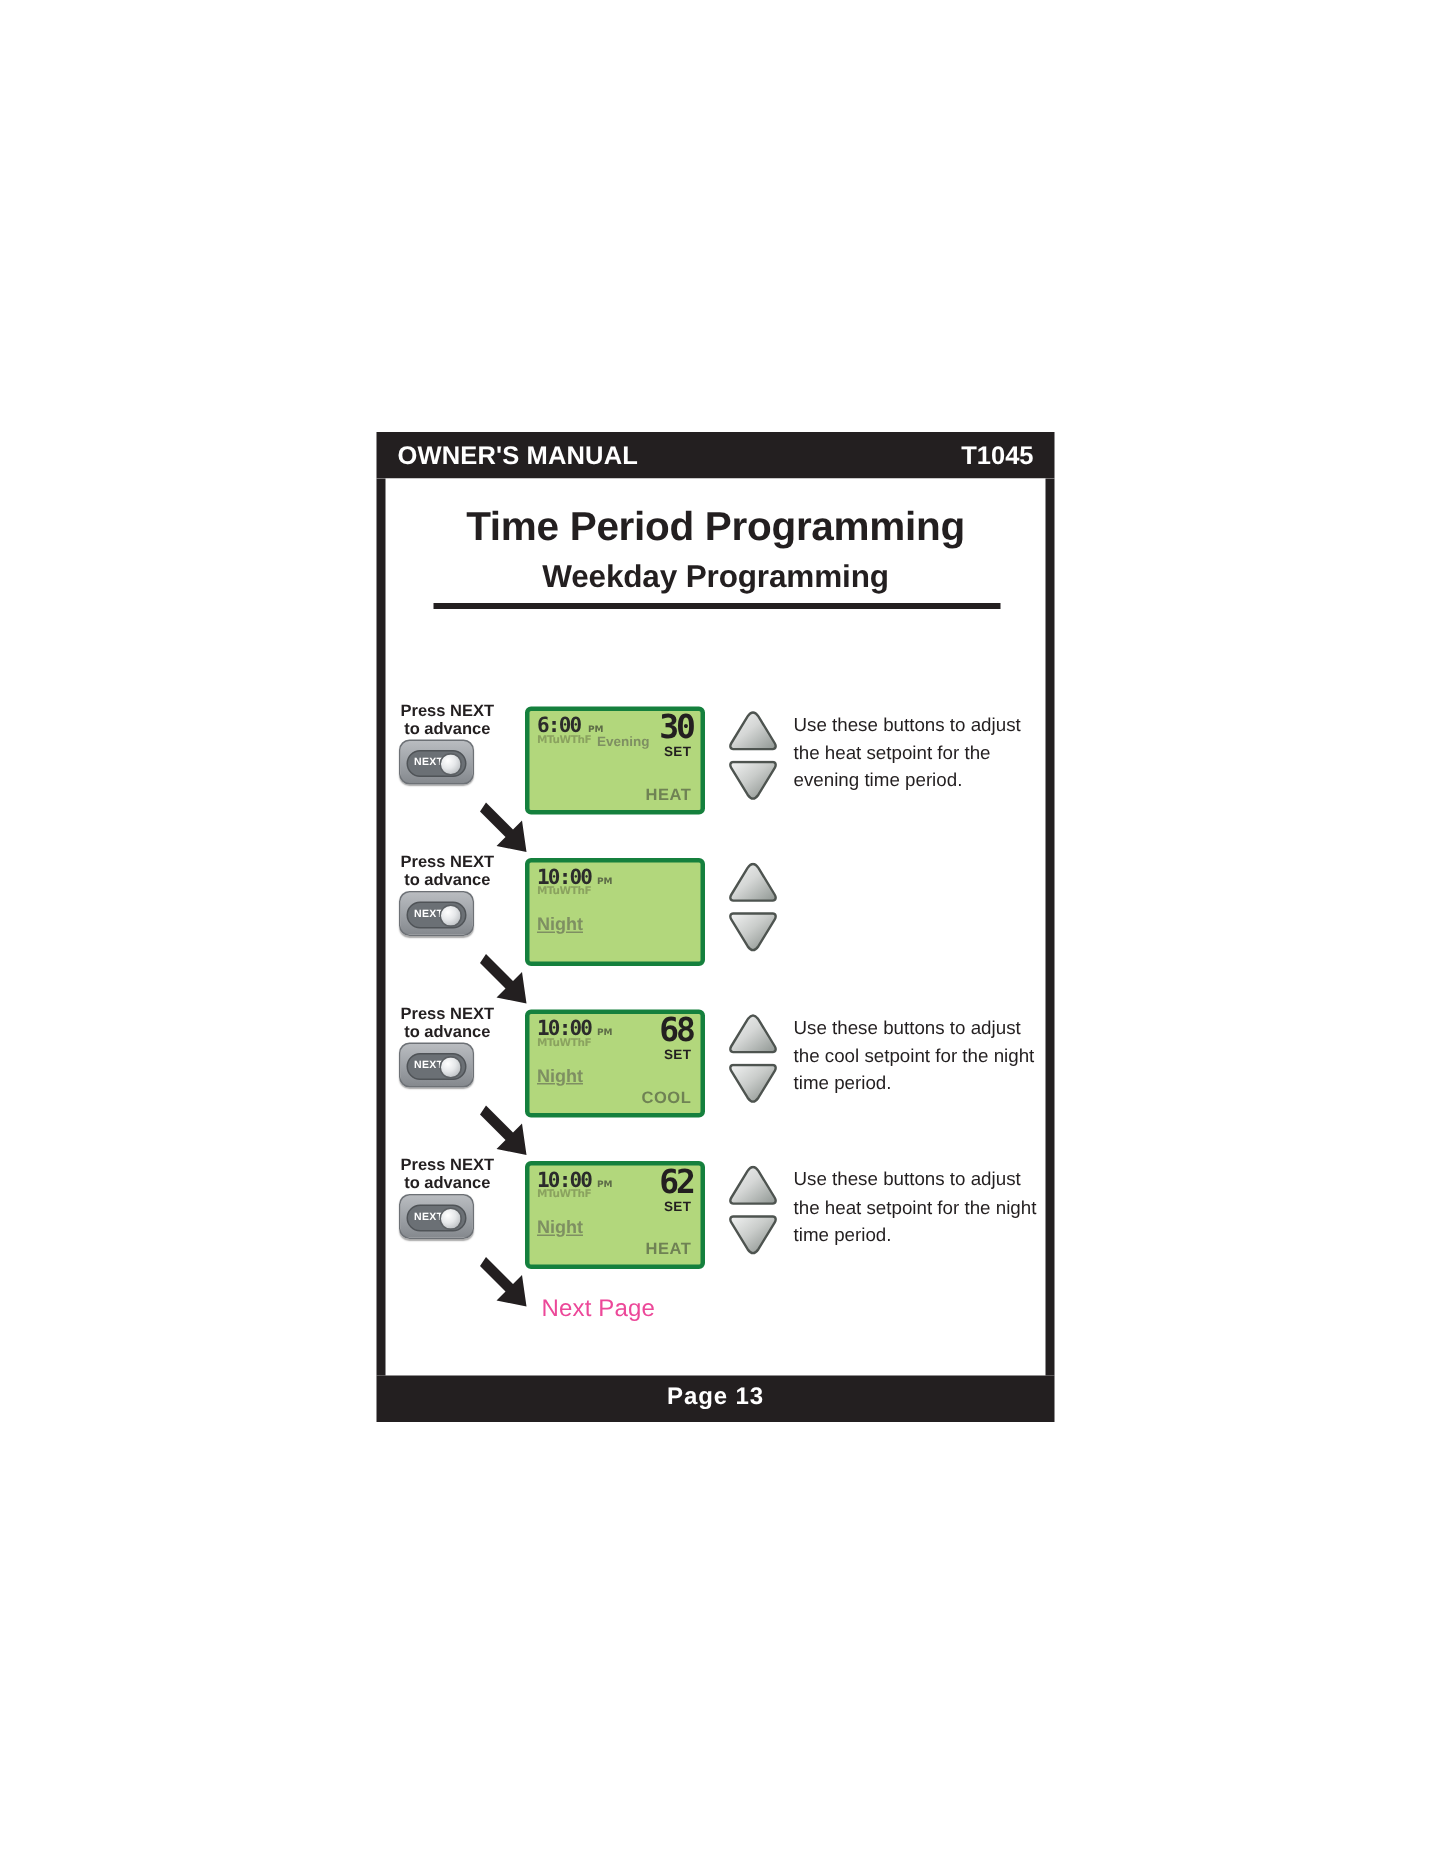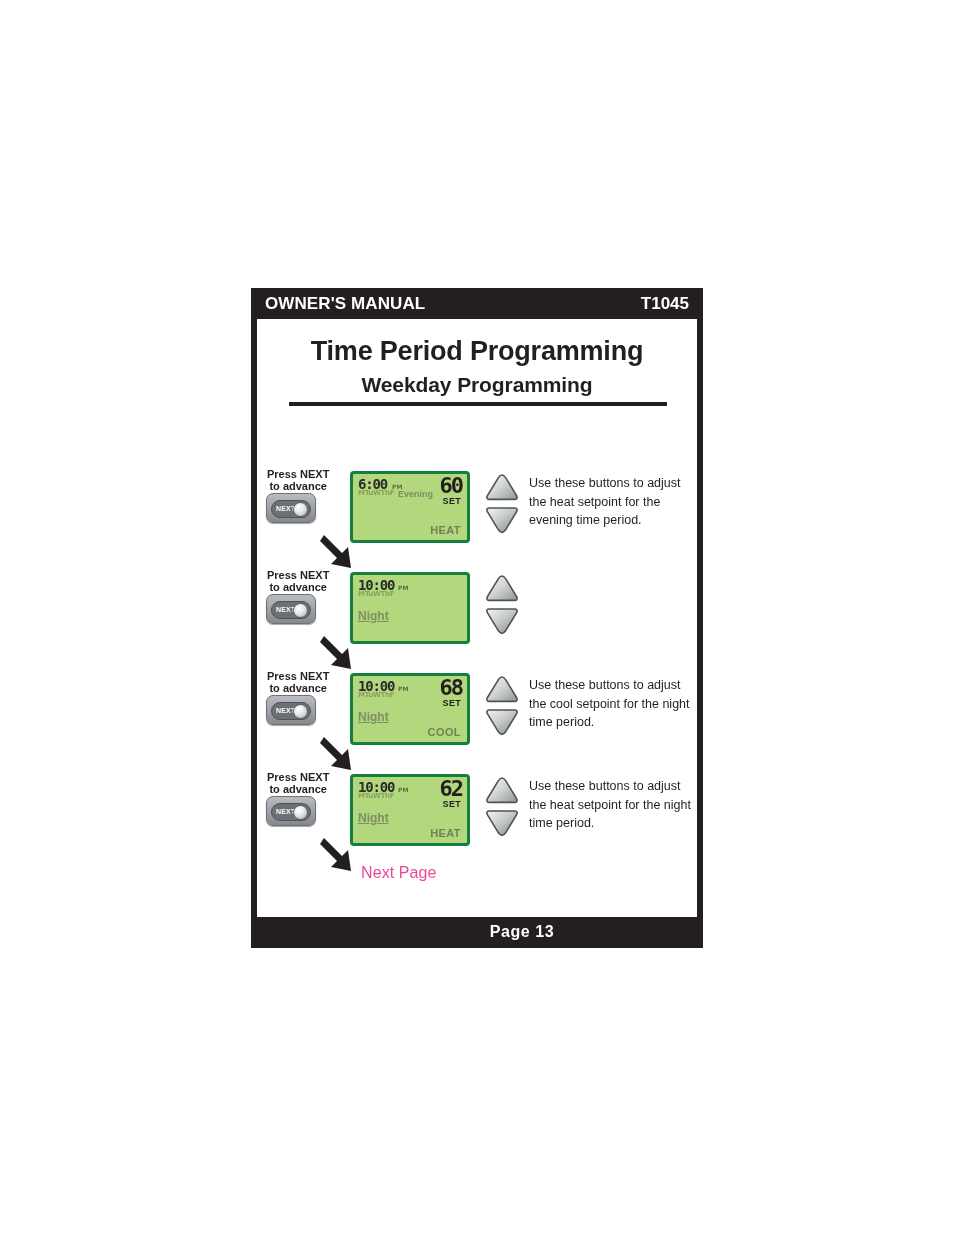--- a/index.html
+++ b/index.html
@@ -82,21 +82,20 @@
   .footer-text {
     position: absolute;
     left: 0;
     top: 6px;
     width: 452px;
     text-align: center;
     color: #ffffff;
     font-size: 16px;
     font-weight: bold;
     letter-spacing: 0.6px;
-    padding-left: 45px;
   }
 
   
   .title-main {
     position: absolute;
     left: 0;
     top: 17px;
     width: 440px;
     text-align: center;
     font-size: 27px;
@@ -380,21 +379,21 @@
           <div class="next-pill-label">NEXT</div>
           <div class="next-knob"></div>
         </div>
       </div>
       <div class="lcd">
         <div class="lcd-time">6:00</div>
         <div class="lcd-ampm pos-a">PM</div>
         <div class="lcd-days">MTuWThF</div>
         <div class="lcd-period-right">Evening</div>
         <div class="lcd-period-left"></div>
-        <div class="lcd-setpoint">60</div>
+        <div class="lcd-setpoint">30</div>
         <div class="lcd-set-label">SET</div>
         <div class="lcd-mode">HEAT</div>
       </div>
       <div class="arrow-pair">
         <div class="arrow-btn up">
           <svg width="34" height="27" viewBox="0 0 34 27">
             <defs>
               <linearGradient id="gUp0" x1="0" y1="0" x2="1" y2="1">
                 <stop offset="0%" stop-color="#f2f3f3"></stop>
                 <stop offset="45%" stop-color="#d5d7d6"></stop>

